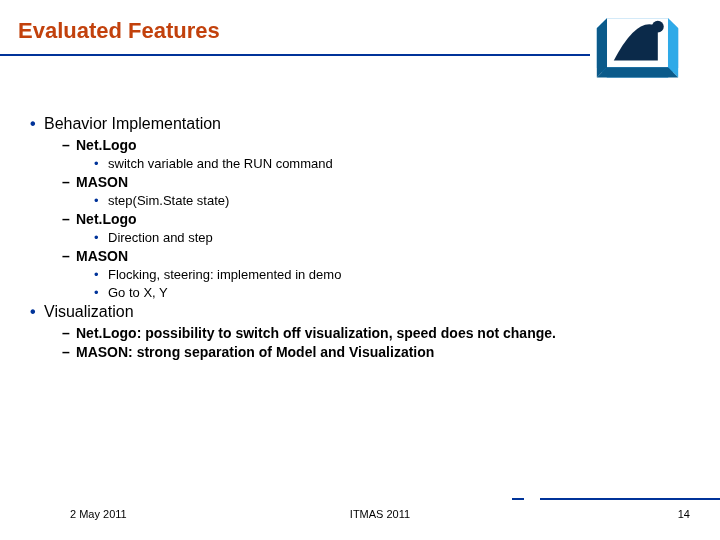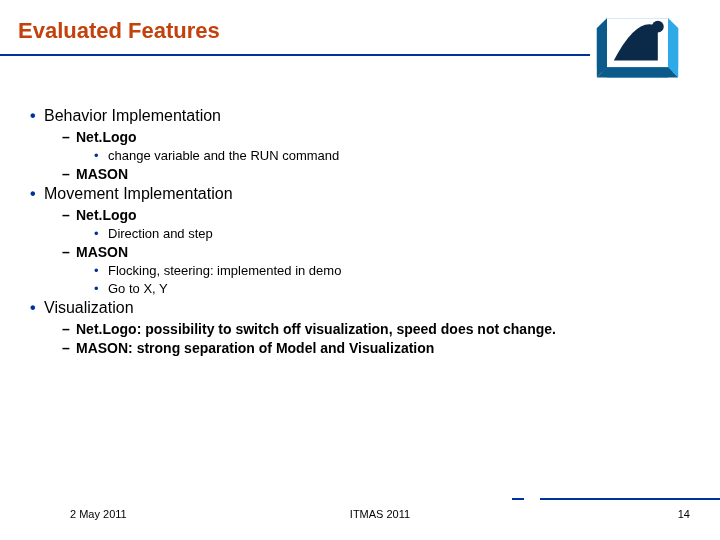--- a/index.html
+++ b/index.html
@@ -30,21 +30,21 @@
   .logo {
     position: absolute;
     top: 8px;
     right: 40px;
     width: 85px;
     height: 72px;
   }
   .logo svg { width: 100%; height: 100%; }
   .content {
     position: absolute;
-    top: 104px;
+    top: 112px;
     left: 30px;
     right: 30px;
     font-size: 16px;
     color: #000;
   }
   .lvl1 { margin: 3px 0 4px 0; }
   .lvl1-bullet { color: #003399; font-weight: bold; display: inline-block; width: 14px; }
   .lvl2 { margin: 3px 0 3px 32px; font-weight: bold; font-size: 14px; }
   .lvl2-bullet { display: inline-block; width: 14px; }
   .lvl3 { margin: 3px 0 3px 64px; font-size: 13px; }
@@ -91,24 +91,24 @@
     <polygon points="86,12 98,24 98,82 86,70" fill="#2faae8"></polygon>
     <polygon points="14,70 86,70 98,82 2,82" fill="#0b5a8a"></polygon>
     <circle cx="74" cy="22" r="7" fill="#0b2a4a"></circle>
     <path d="M 22 62 Q 50 8 74 22 L 74 62 Z" fill="#0b2a4a"></path>
   </svg>
 </div>
 
 <div class="content">
   <div class="lvl1"><span class="lvl1-bullet">•</span><span>Behavior Implementation</span></div>
   <div class="lvl2"><span class="lvl2-bullet">–</span><span>Net.Logo</span></div>
-  <div class="lvl3"><span class="lvl3-bullet">•</span><span>change variable and the RUN command</span></div>
+  <div class="lvl3"><span class="lvl3-bullet">•</span><span>switch variable and the RUN command</span></div>
   <div class="lvl2"><span class="lvl2-bullet">–</span><span>MASON</span></div>
+  <div class="lvl3"><span class="lvl3-bullet">•</span><span>step(Sim.State state)</span></div>
 
-  <div class="lvl1"><span class="lvl1-bullet">•</span><span>Movement Implementation</span></div>
   <div class="lvl2"><span class="lvl2-bullet">–</span><span>Net.Logo</span></div>
   <div class="lvl3"><span class="lvl3-bullet">•</span><span>Direction and step</span></div>
   <div class="lvl2"><span class="lvl2-bullet">–</span><span>MASON</span></div>
   <div class="lvl3"><span class="lvl3-bullet">•</span><span>Flocking, steering: implemented in demo</span></div>
   <div class="lvl3"><span class="lvl3-bullet">•</span><span>Go to X, Y</span></div>
 
   <div class="lvl1"><span class="lvl1-bullet">•</span><span>Visualization</span></div>
   <div class="lvl2"><span class="lvl2-bullet">–</span><span>Net.Logo: possibility to switch off visualization, speed does not change.</span></div>
   <div class="lvl2"><span class="lvl2-bullet">–</span><span>MASON: strong separation of Model and Visualization</span></div>
 </div>

